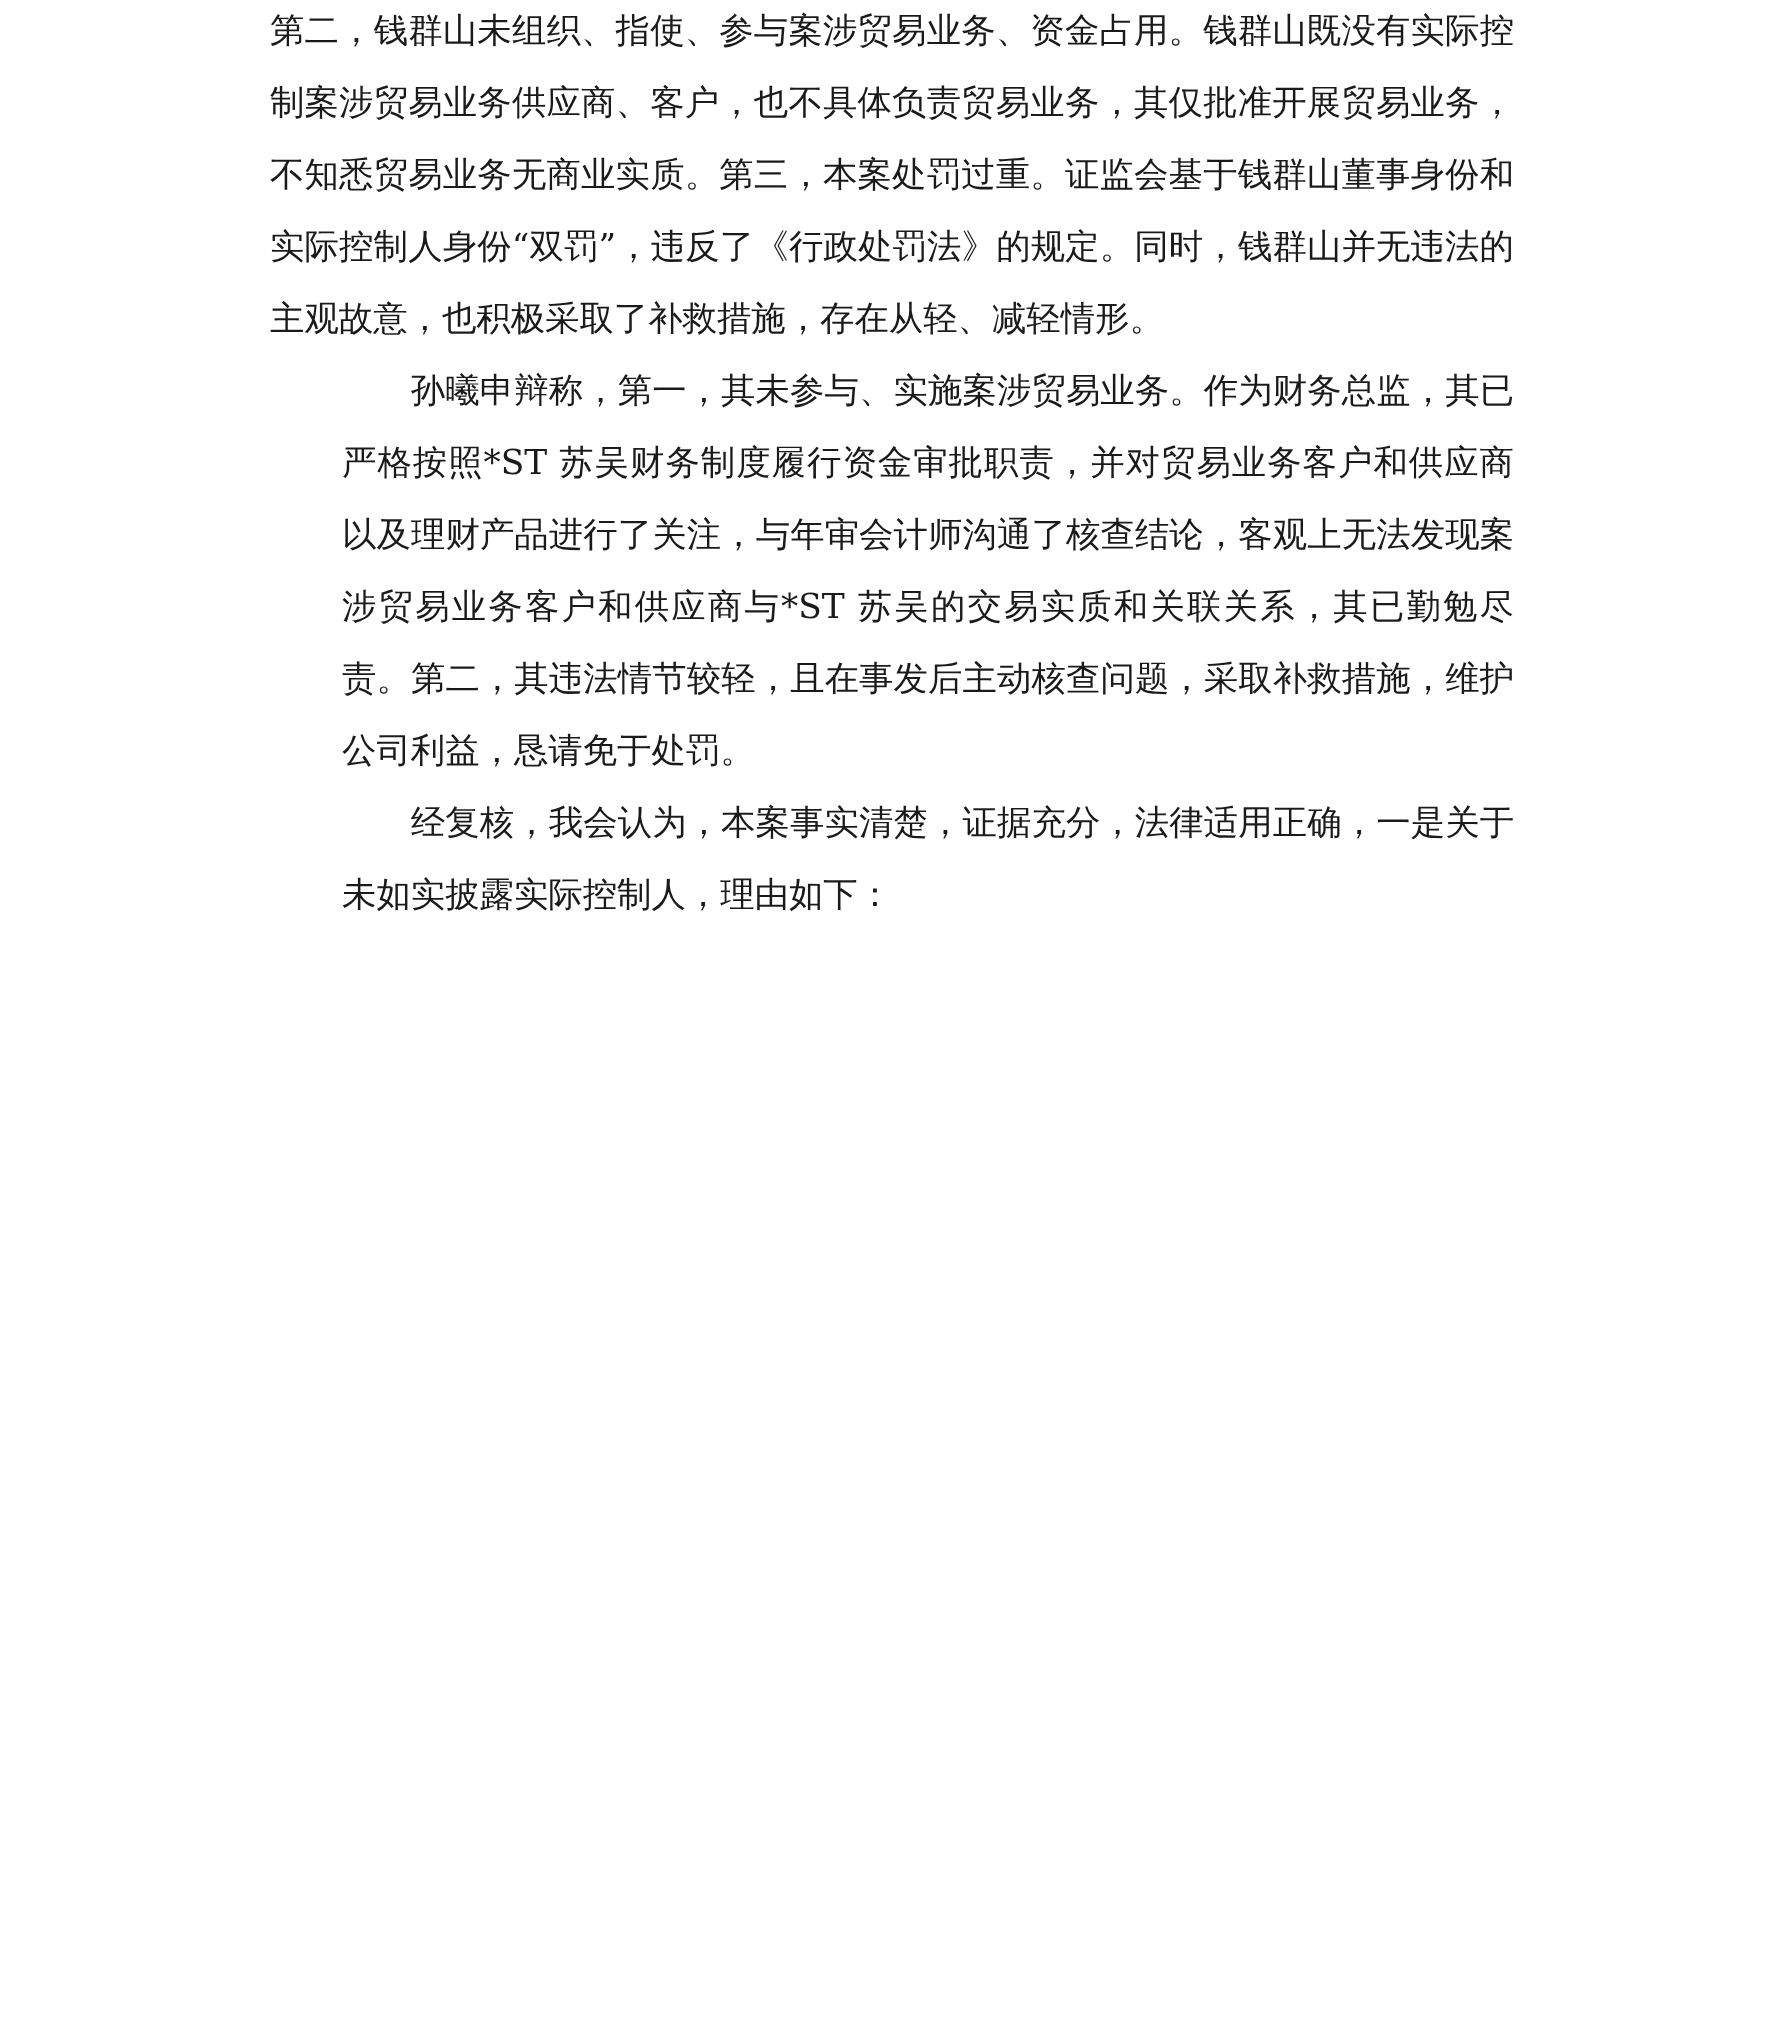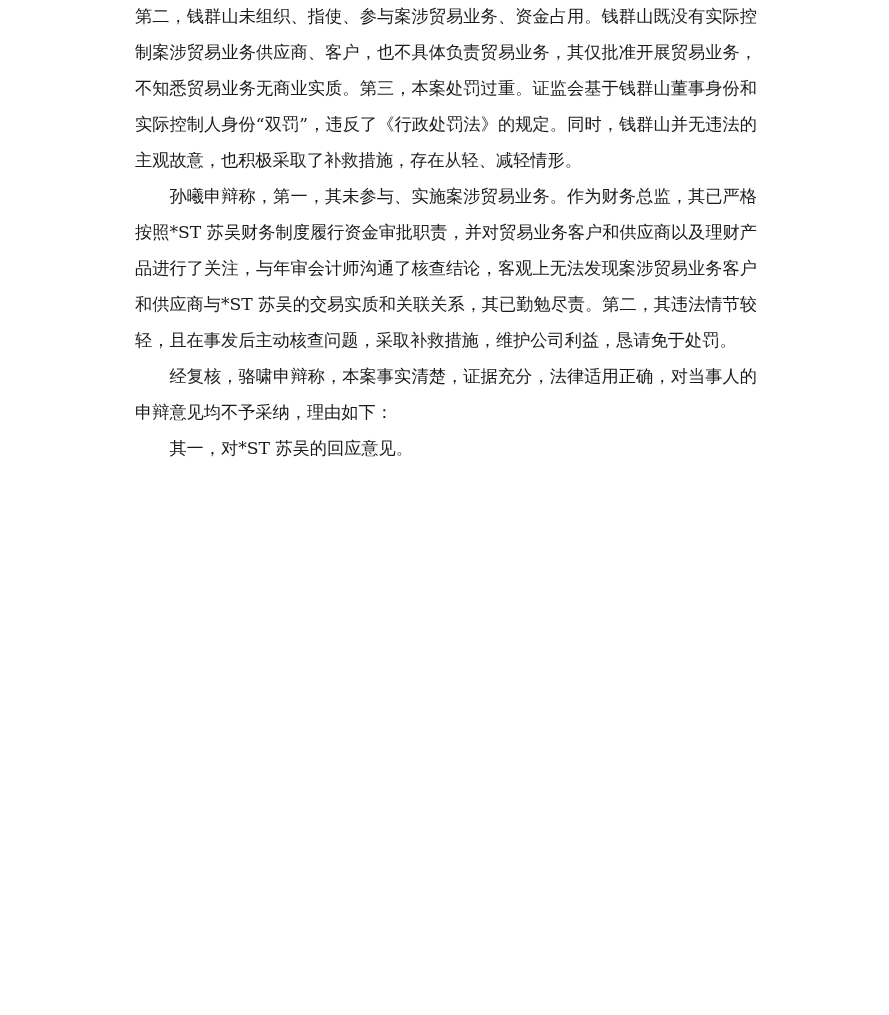--- a/index.html
+++ b/index.html
@@ -13,23 +13,22 @@
     font-size: 17.2px;
     line-height: 36px;
     color: #1a1a1a;
   }
   .para {
     margin: 0;
     text-align: justify;
     text-justify: inter-character;
     word-break: break-all;
   }
-  .para.indent { text-indent: 34.4px; }
+  .para.indent { text-indent: 34.4px; margin-left: 36px; }
 </style>
 </head>
 <body>
 
 <div class="page">
   <p class="para">第二，钱群山未组织、指使、参与案涉贸易业务、资金占用。钱群山既没有实际控制案涉贸易业务供应商、客户，也不具体负责贸易业务，其仅批准开展贸易业务，不知悉贸易业务无商业实质。第三，本案处罚过重。证监会基于钱群山董事身份和实际控制人身份“双罚”，违反了《行政处罚法》的规定。同时，钱群山并无违法的主观故意，也积极采取了补救措施，存在从轻、减轻情形。</p>
   <p class="para indent">孙曦申辩称，第一，其未参与、实施案涉贸易业务。作为财务总监，其已严格按照*ST 苏吴财务制度履行资金审批职责，并对贸易业务客户和供应商以及理财产品进行了关注，与年审会计师沟通了核查结论，客观上无法发现案涉贸易业务客户和供应商与*ST 苏吴的交易实质和关联关系，其已勤勉尽责。第二，其违法情节较轻，且在事发后主动核查问题，采取补救措施，维护公司利益，恳请免于处罚。</p>
-  <p class="para indent">经复核，骆啸申辩称，本案事实清楚，证据充分，法律适用正确，对当事人的申辩意见均不予采纳，理由如下：</p>
-  <p class="para indent">其一，对*ST 苏吴的回应意见。</p>
+  <p class="para indent">经复核，我会认为，本案事实清楚，证据充分，法律适用正确，一是关于未如实披露实际控制人，理由如下：</p>
 </div>
 
 </body></html>

